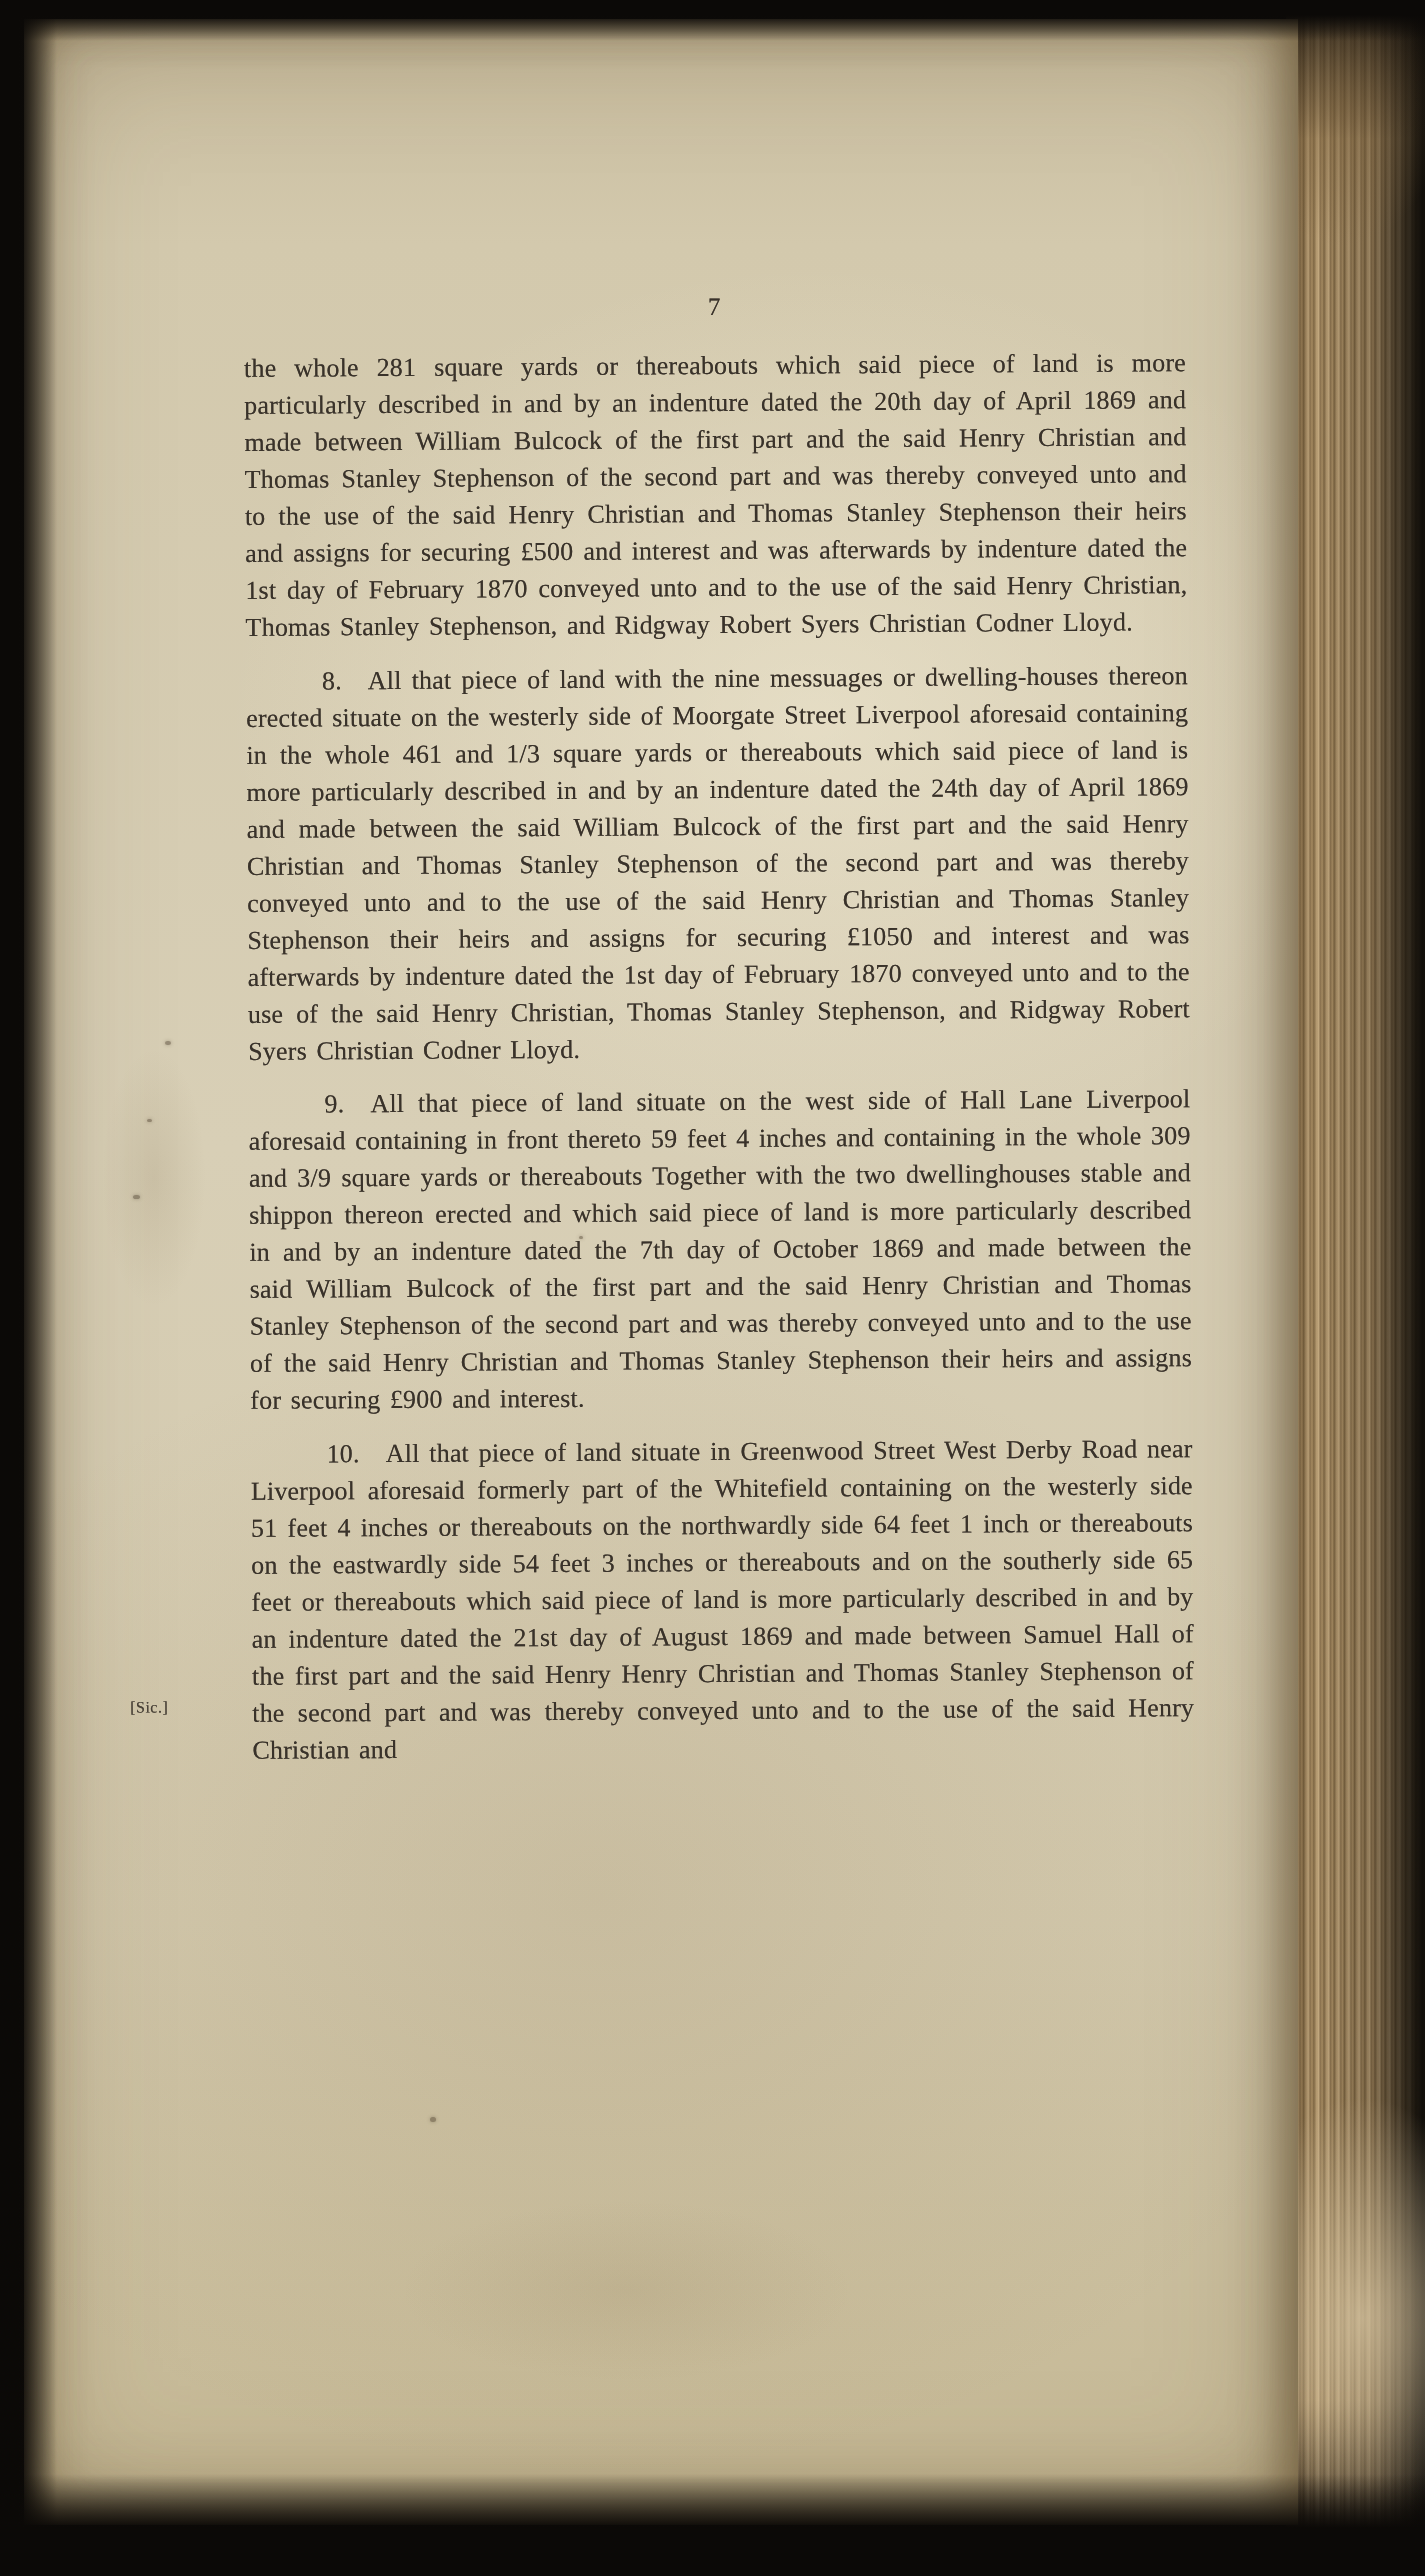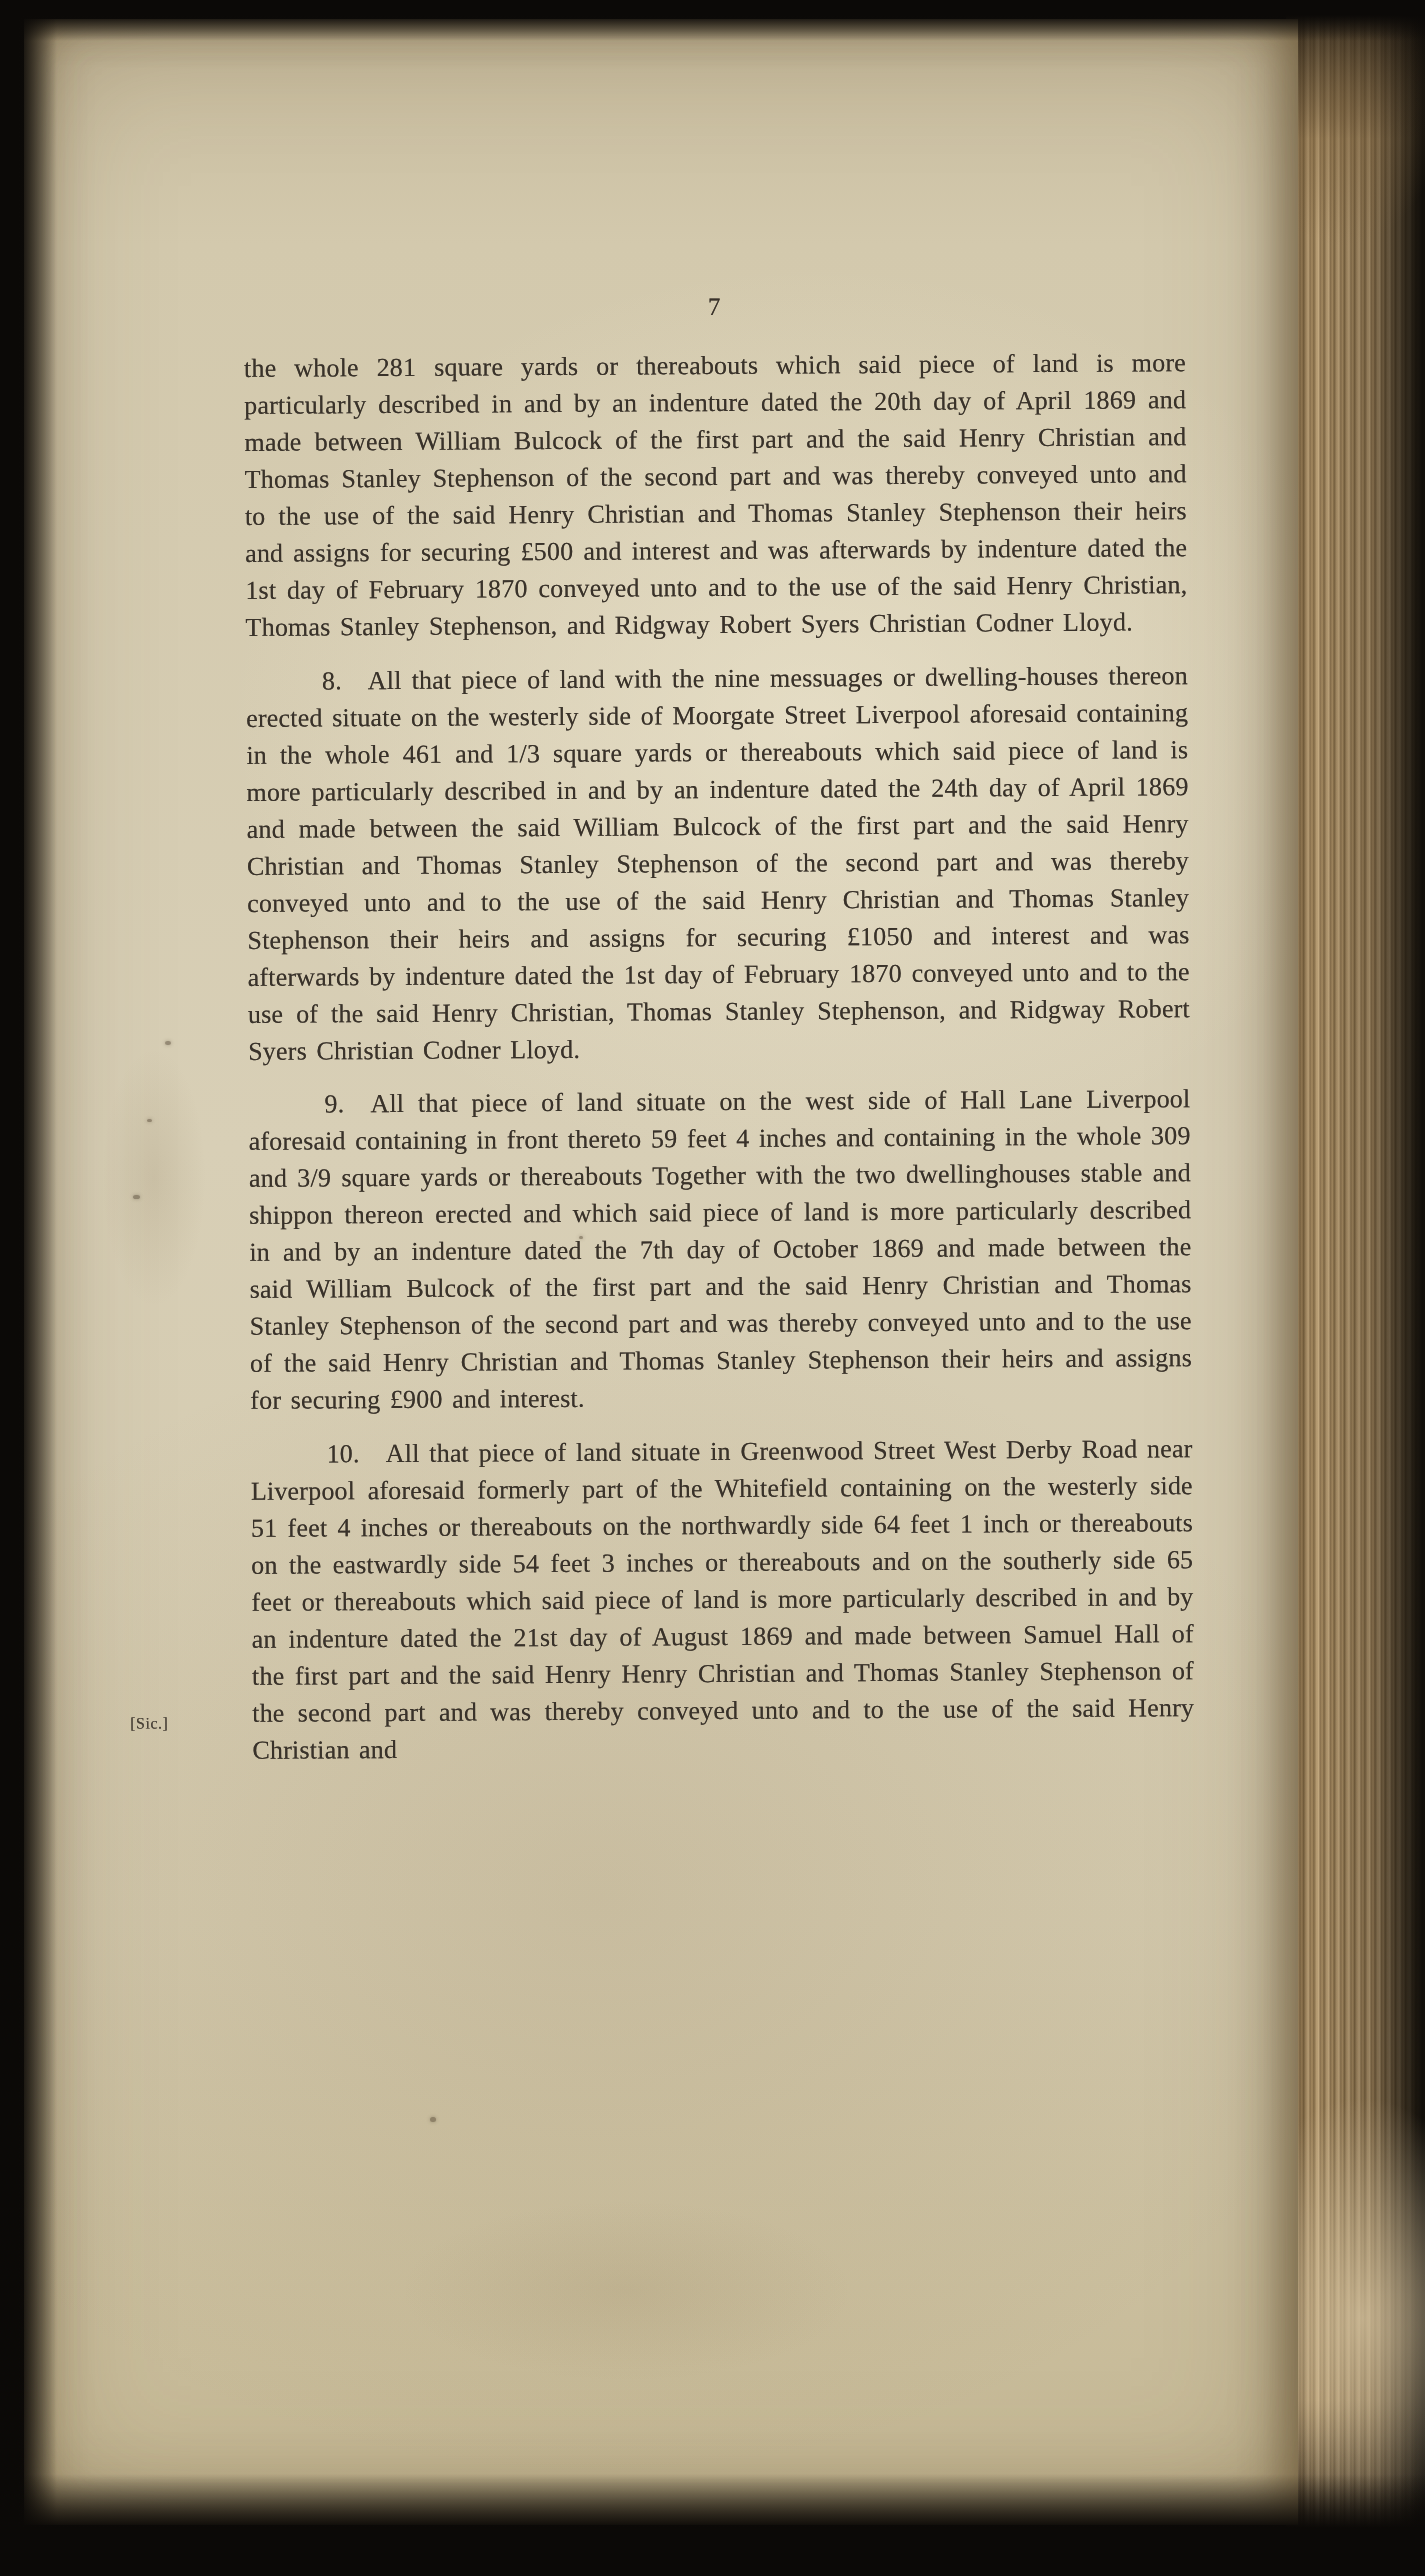--- a/index.html
+++ b/index.html
@@ -104,21 +104,21 @@
   .para.last {
     position: relative;
     margin-bottom: 0;
   }
   .pnum {
     margin-right: 26px;
   }
   .margin-note {
     position: absolute;
     left: -122px;
-    top: 268px;
+    top: 252px;
     font-size: 16px;
     letter-spacing: 0.5px;
     color: #4a4238;
     text-indent: 0;
   }
 
   
   .speck {
     position: absolute;
     border-radius: 50%;

